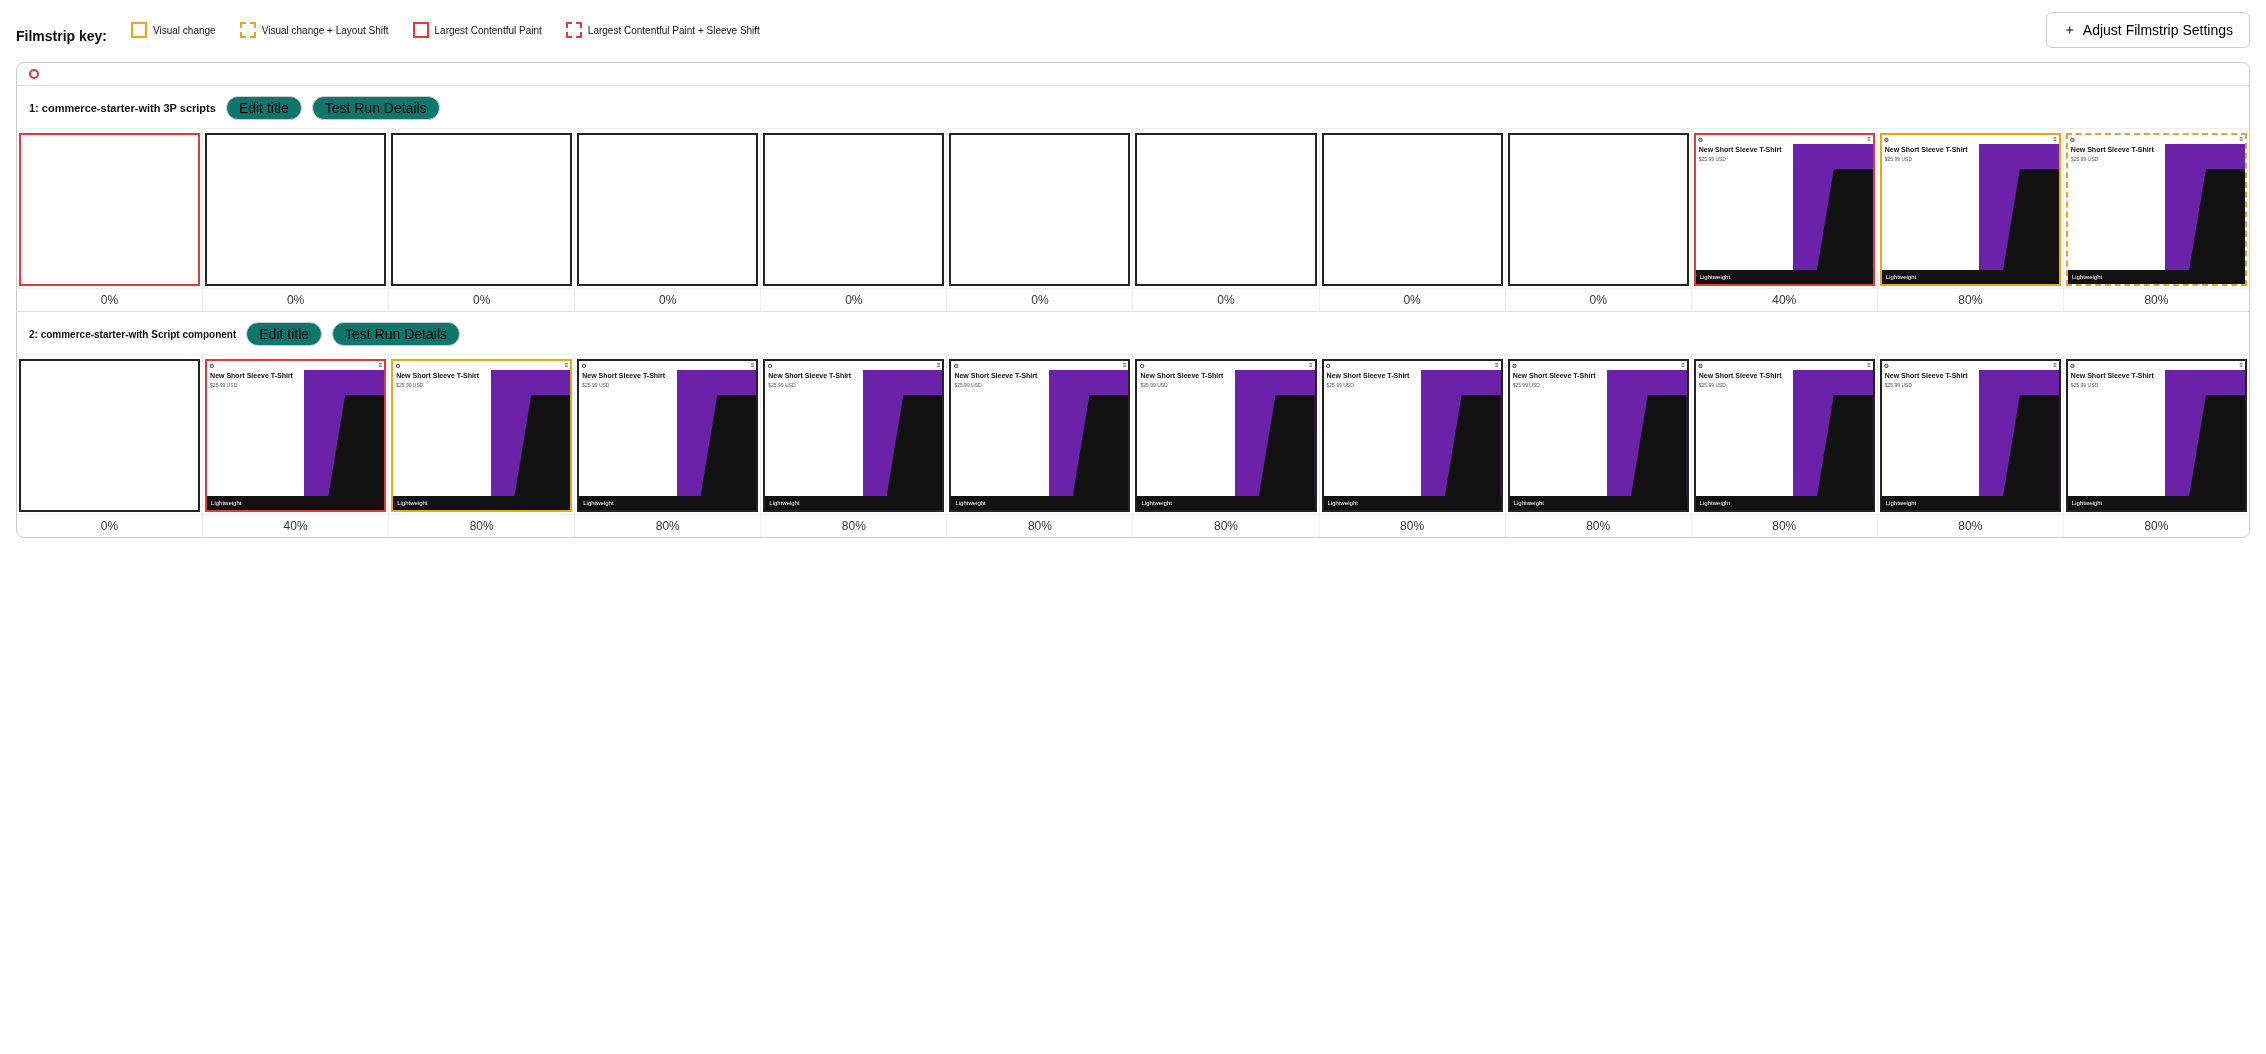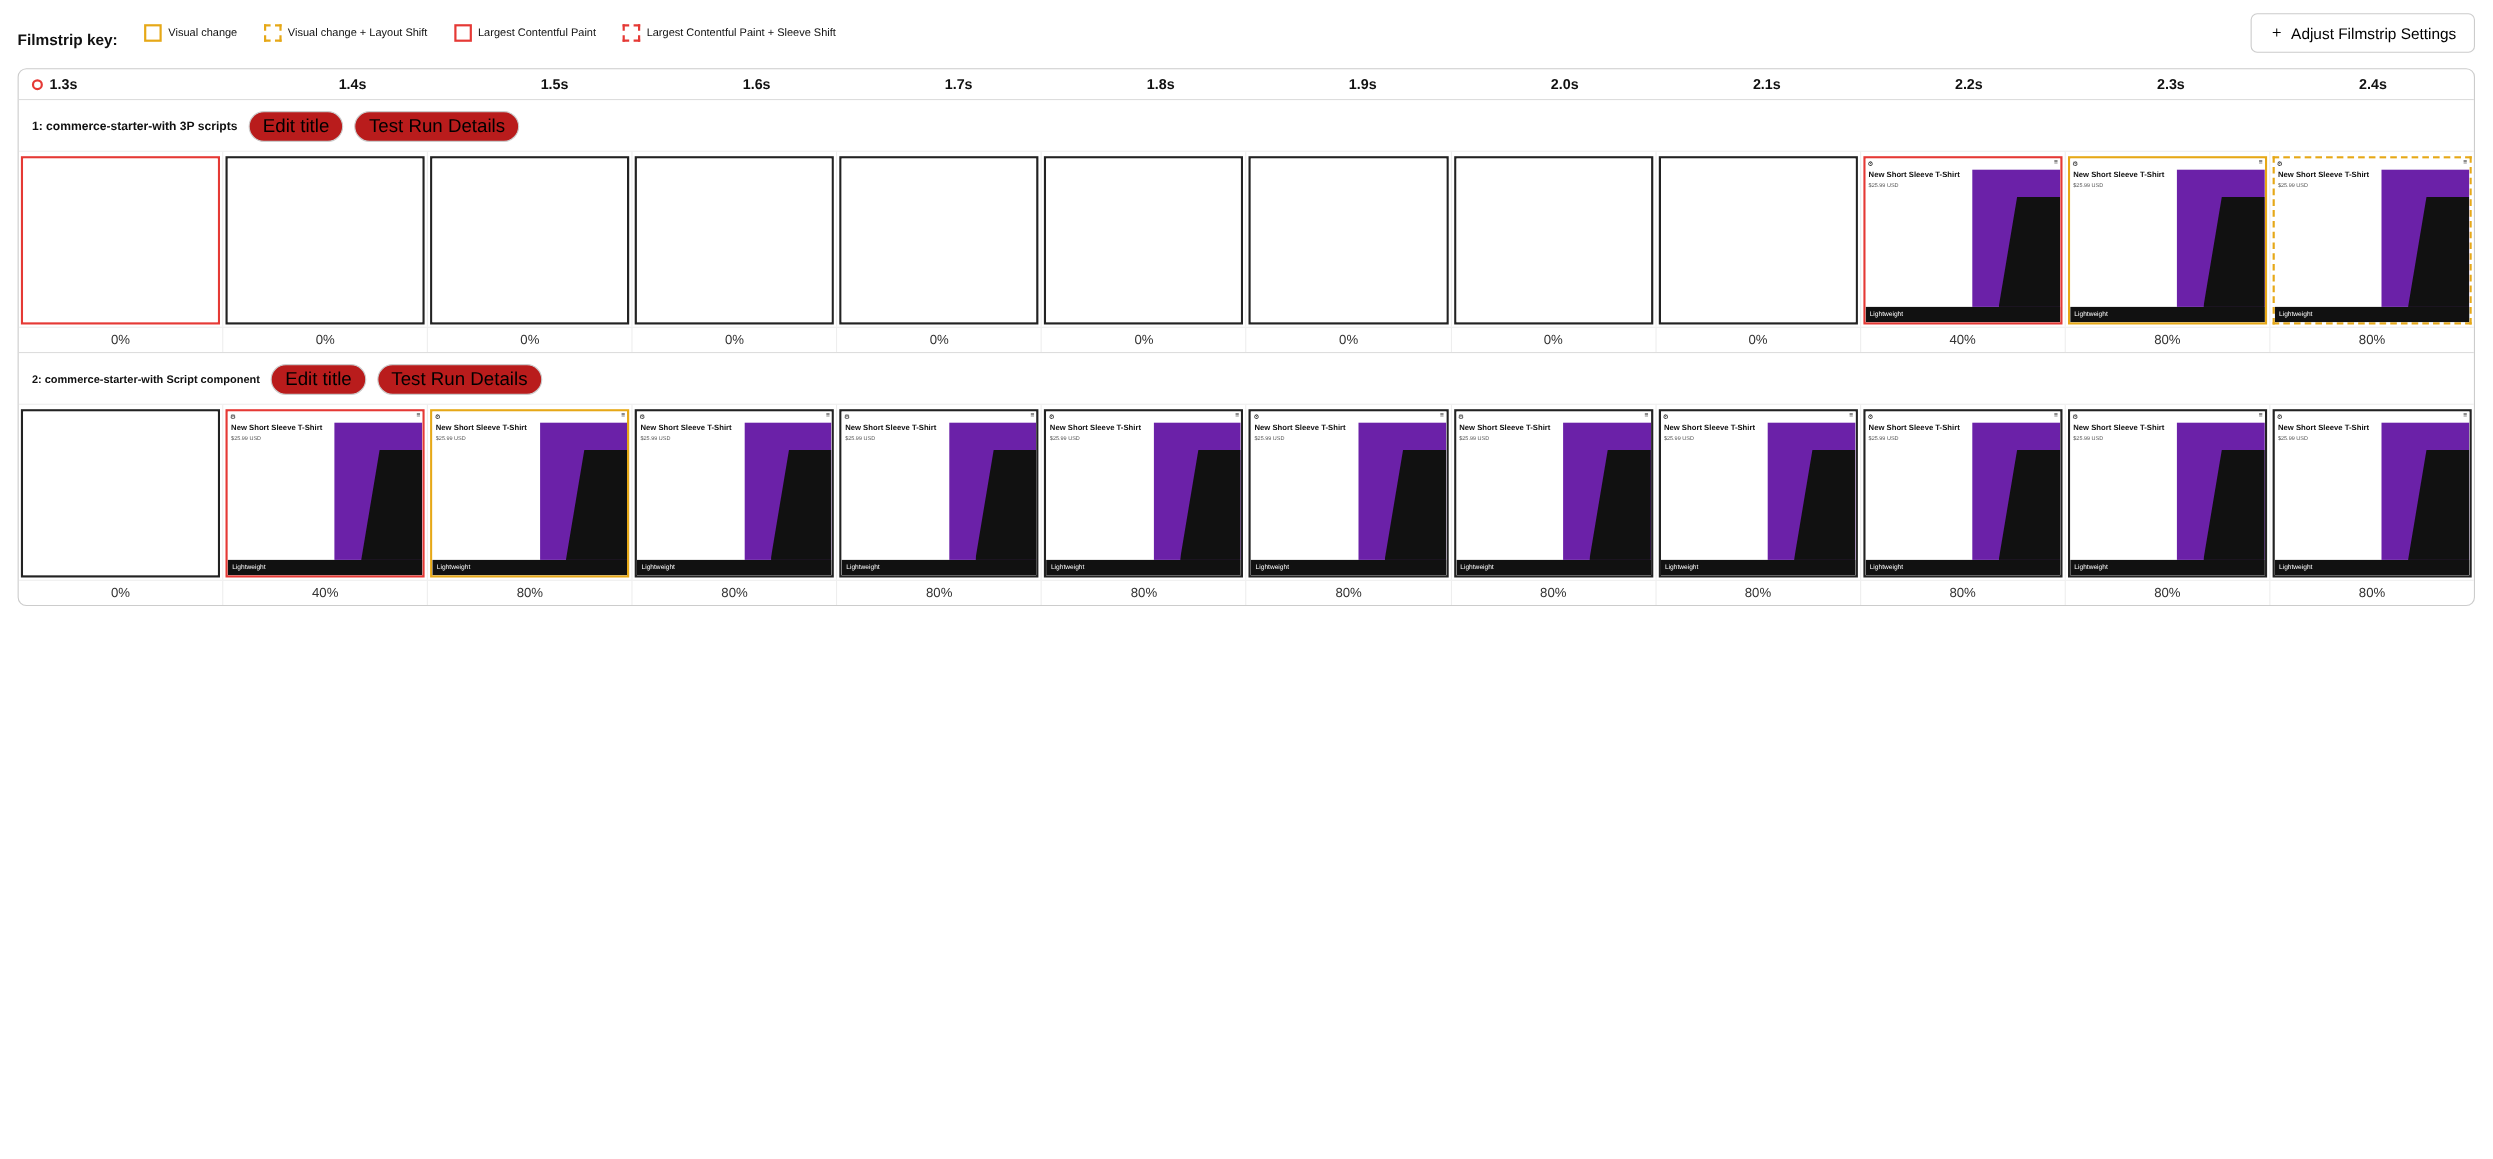--- a/index.html
+++ b/index.html
@@ -115,24 +115,24 @@
       display: flex;
       align-items: center;
       gap: 10px;
       padding: 10px 12px 8px;
       font-weight: 700;
       font-size: 15px;
       border-bottom: 1px solid #eee;
     }
     .row-header .btn-small {
       border: 1.5px solid #ccc;
-      background: #b91c1c;
+      background: #0f766e;
       border-radius: 16px;
       padding: 3px 12px;
-      font-size: 17px;
+      font-size: 14px;
       cursor: pointer;
       font-weight: 400;
     }
 
     
     .frames-area {
       display: flex;
       border-bottom: 1px solid #eee;
       min-height: 160px;
     }
@@ -270,34 +270,20 @@
   <button class="settings-btn">
     <span>＋</span>
     <span>Adjust Filmstrip Settings</span>
   </button>
 </div>
 
 <div class="filmstrip-container">
 
   <div class="timeline-ruler">
     <div class="dot"></div>
-    <div class="timeline-times" id="timeline-times">
-        <div class="time-cell">1.3s</div>
-        <div class="time-cell">1.4s</div>
-        <div class="time-cell">1.5s</div>
-        <div class="time-cell">1.6s</div>
-        <div class="time-cell">1.7s</div>
-        <div class="time-cell">1.8s</div>
-        <div class="time-cell">1.9s</div>
-        <div class="time-cell">2.0s</div>
-        <div class="time-cell">2.1s</div>
-        <div class="time-cell">2.2s</div>
-        <div class="time-cell">2.3s</div>
-        <div class="time-cell">2.4s</div>
-      </div>
   </div>
 
   <div id="rows-container">
       <div class="row-section">
         <div class="row-header">
     <span style="font-weight:700;font-size:11px;">1: commerce-starter-with 3P scripts</span>
     <button class="btn-small">Edit title</button>
     <button class="btn-small">Test Run Details</button>
   </div>
         <div class="frames-area">

